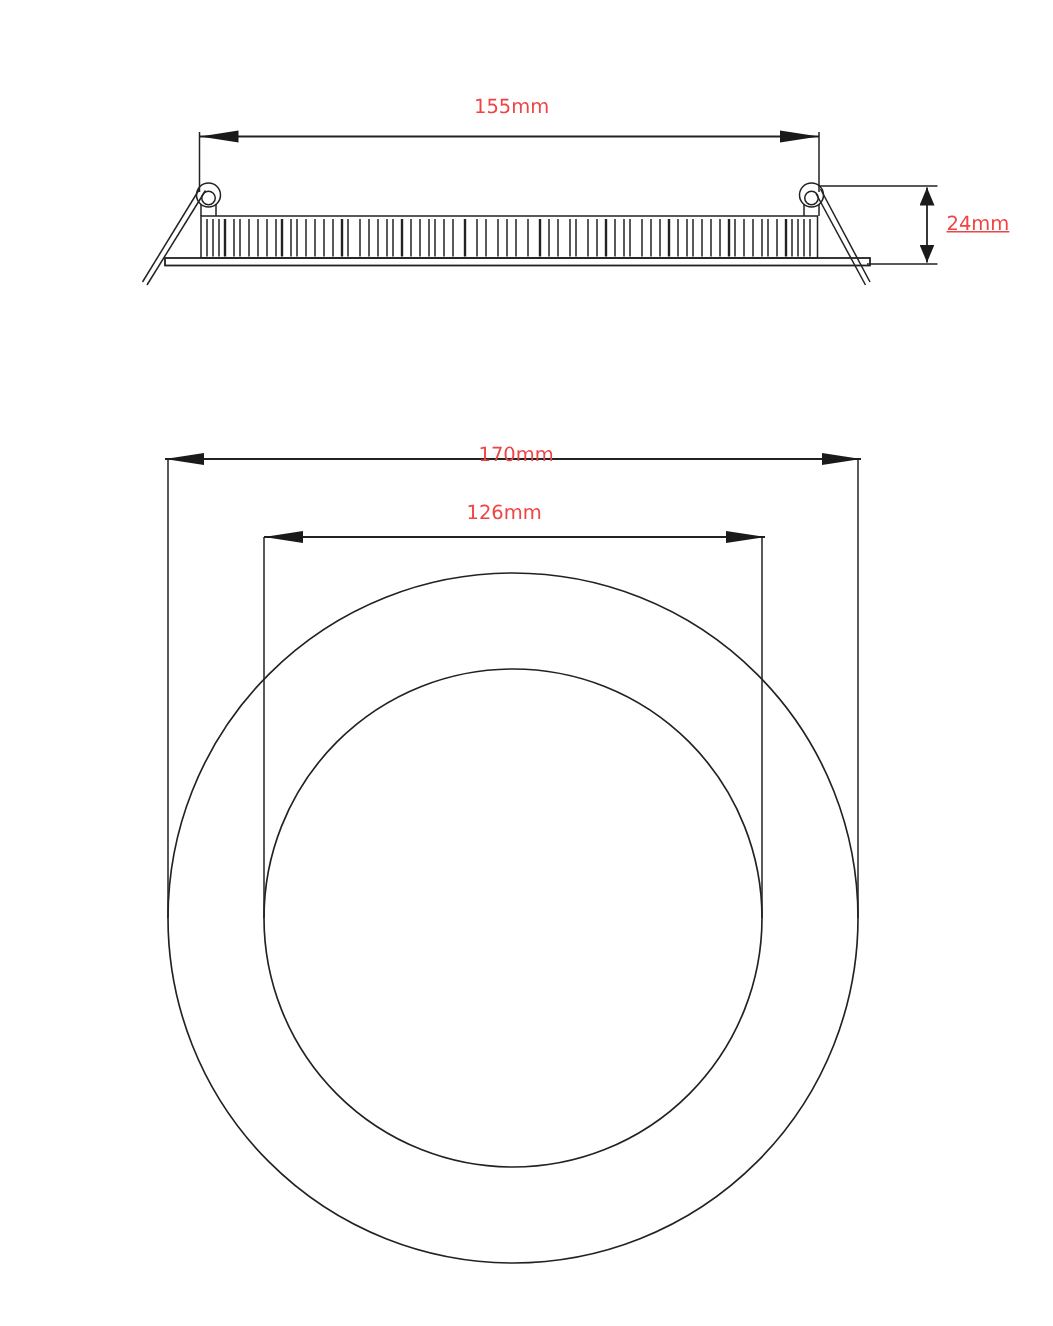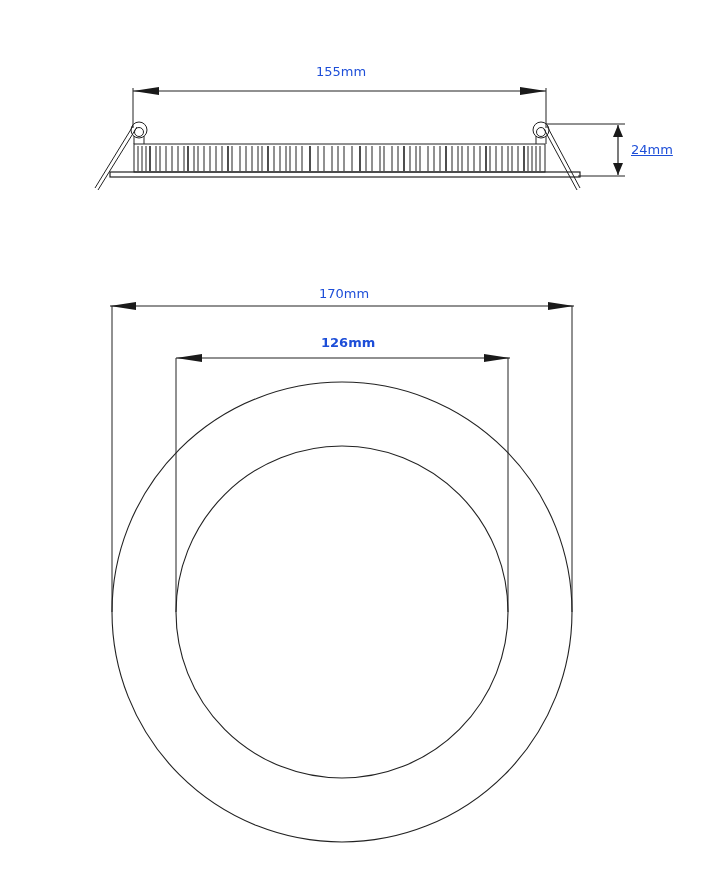--- a/index.html
+++ b/index.html
@@ -1,18 +1,18 @@
 <!DOCTYPE html>
 <html><head>
 <meta charset="utf-8">
 <style>
   html, body { margin: 0; padding: 0; background: #ffffff; }
   body { width: 702px; height: 884px; position: relative; overflow: hidden; }
   #drawing { position: absolute; left: 0; top: 0; }
-  .dim-label { position: absolute; font-family: "DejaVu Sans", "Liberation Sans", sans-serif; font-size: 13px; color: #1d4ed8; white-space: nowrap; }
+  .dim-label { position: absolute; font-family: "DejaVu Sans", "Liberation Sans", sans-serif; font-size: 13px; color: #ef4444; white-space: nowrap; }
 </style>
 </head>
 <body>
 
 <svg id="drawing" width="702" height="884" viewBox="0 0 702 884" xmlns="http://www.w3.org/2000/svg">
   <defs>
     <marker id="arrowR" markerWidth="26" markerHeight="10" refX="26" refY="5" orient="auto" markerUnits="userSpaceOnUse">
       <path d="M0,1 L26,5 L0,9 Z" fill="#1a1a1a"></path>
     </marker>
     <marker id="arrowL" markerWidth="26" markerHeight="10" refX="0" refY="5" orient="auto" markerUnits="userSpaceOnUse">
@@ -141,14 +141,14 @@
     <line x1="176" y1="358" x2="176" y2="612" stroke-width="1"></line>
     <line x1="508" y1="358" x2="508" y2="612" stroke-width="1"></line>
 
     <circle id="outer-circle" cx="342" cy="612" r="230" stroke-width="1.1"></circle>
     <circle id="inner-circle" cx="342" cy="612" r="166" stroke-width="1.1"></circle>
   </g>
 </svg>
 
 <div class="dim-label" style="left:316px; top:64px;">155mm</div>
 <div class="dim-label" style="left:631px; top:142px;text-decoration:underline;">24mm</div>
-<div class="dim-label" style="left:319px; top:286px;">170mm</div>
-<div class="dim-label" style="left:321px; top:335px;font-weight:bold;">126mm</div>
+<div class="dim-label" style="left:319px; top:296px;">170mm</div>
+<div class="dim-label" style="left:311px; top:335px;">126mm</div>
 
 </body></html>

